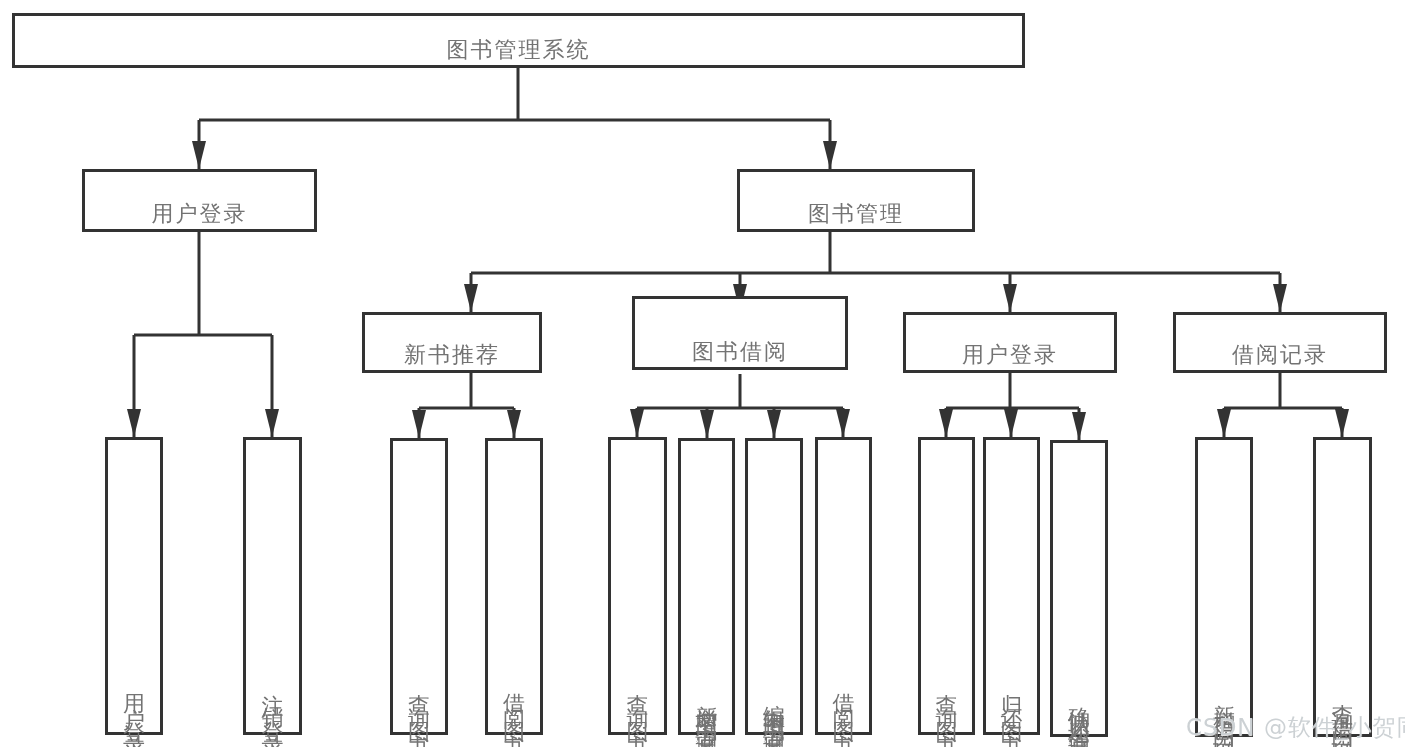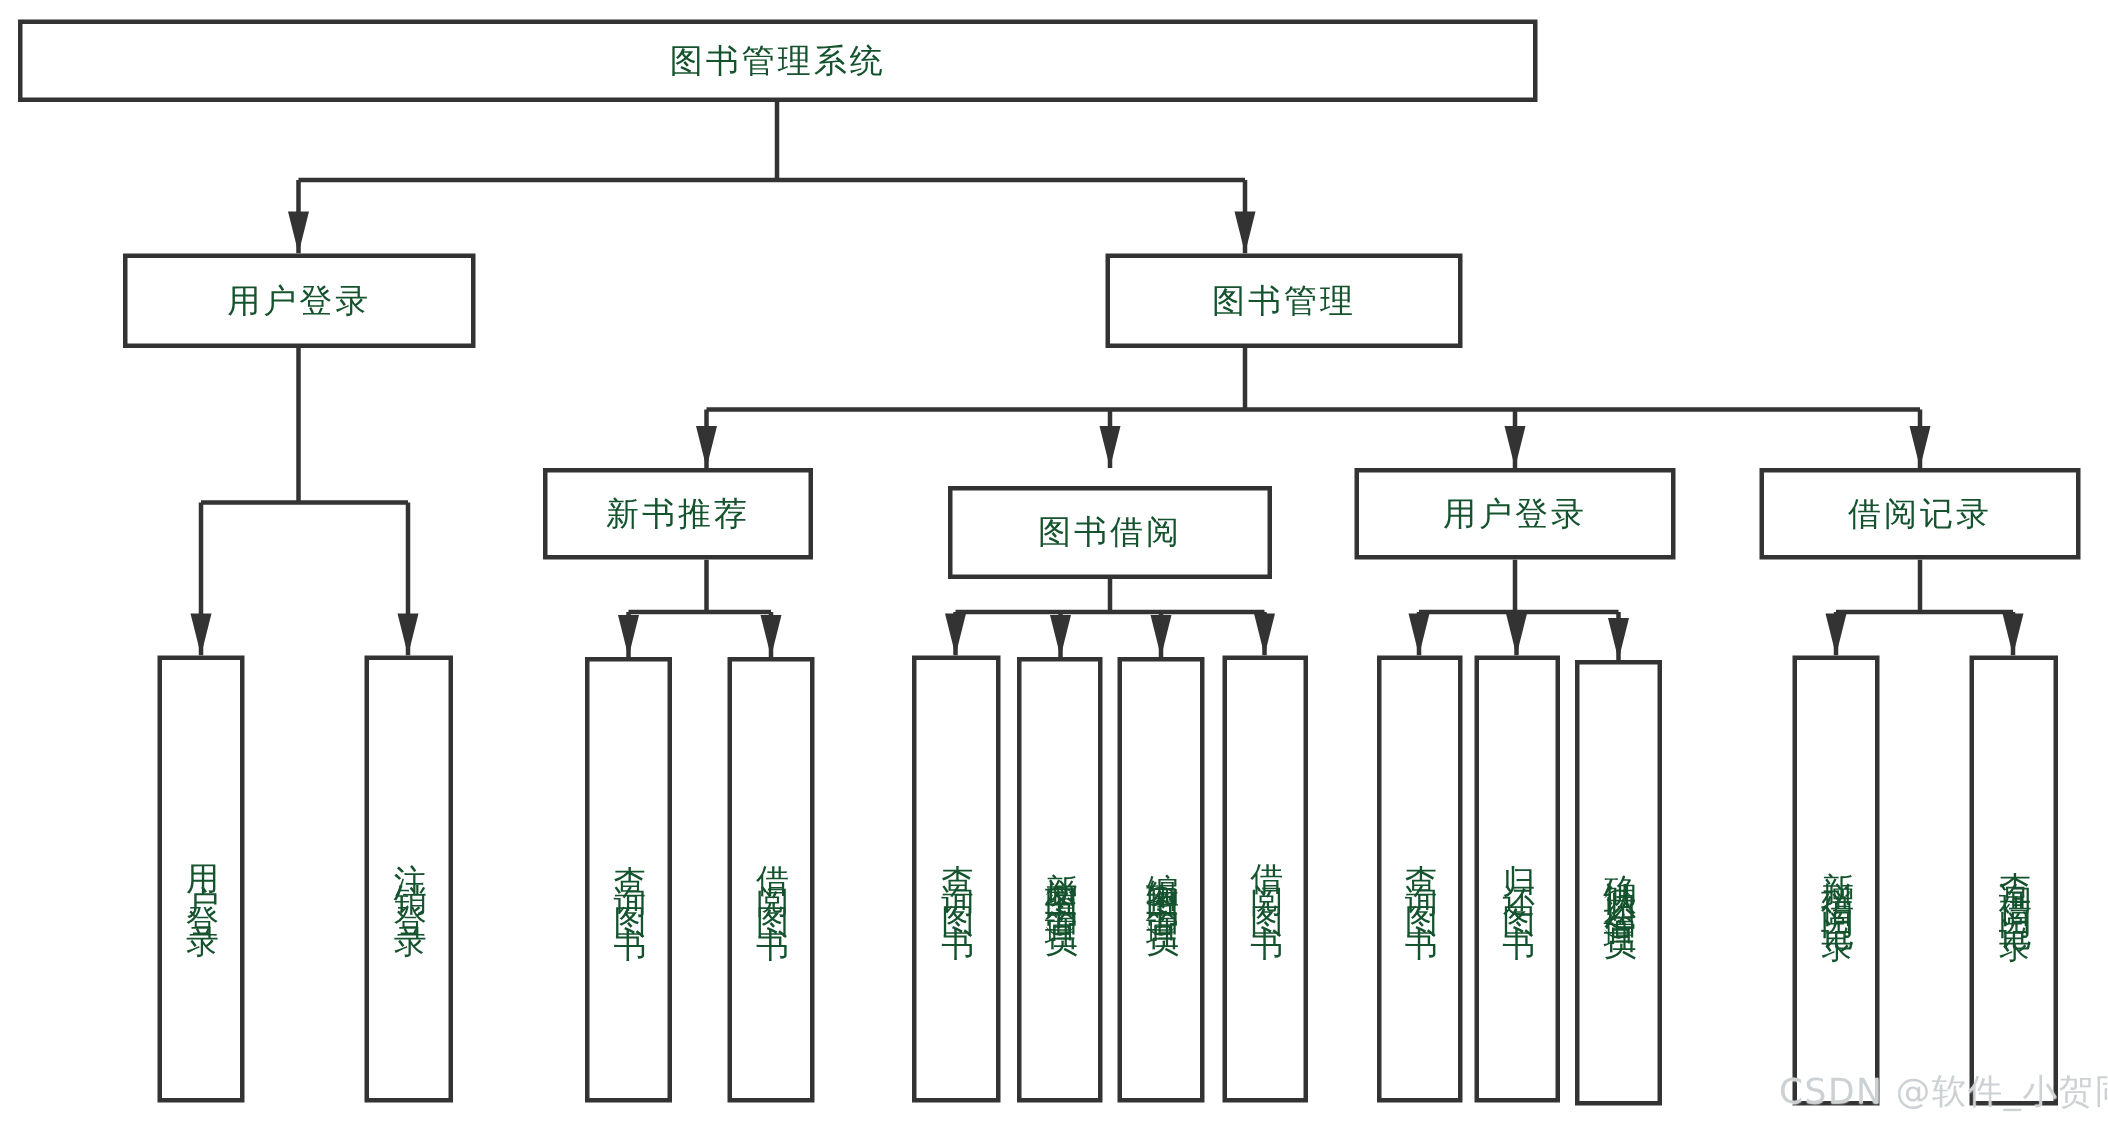--- a/index.html
+++ b/index.html
@@ -1,22 +1,22 @@
 <!DOCTYPE html>
 <html><head>
 <meta charset="utf-8">
 <style>
   html,body{margin:0;padding:0;background:#ffffff;}
   body{font-family:"DejaVu Sans","Liberation Sans",sans-serif;}
   .stage{position:relative;width:1405px;height:747px;background:#fff;overflow:hidden;}
   .edges{position:absolute;left:0;top:0;width:1405px;height:747px;z-index:1;}
   .node{
     position:absolute;box-sizing:border-box;background:#fff;
-    border:3px solid #333;display:flex;align-items:center;justify-content:center;
-    color:#14532d;z-index:2;
+    border:3px solid #333;display:flex;align-items:flex-end;justify-content:center;
+    color:#737373;z-index:2;
   }
   .node .lbl{font-size:22px;letter-spacing:2px;white-space:nowrap;}
   .v .lbl{
     writing-mode:vertical-rl;text-orientation:mixed;
     line-height:1;font-size:22px;white-space:nowrap;
   }
   .v4 .lbl{letter-spacing:14px;}
   .v6 .lbl{letter-spacing:8px;}
   .v9 .lbl{letter-spacing:5px;}
   .watermark{
@@ -66,21 +66,21 @@
   <div class="node" style="left:82px;top:169px;width:235px;height:63px">
     <span class="lbl">用户登录</span>
   </div>
   <div class="node" style="left:737px;top:169px;width:238px;height:63px">
     <span class="lbl">图书管理</span>
   </div>
 
   <div class="node" style="left:362px;top:312px;width:180px;height:61px">
     <span class="lbl">新书推荐</span>
   </div>
-  <div class="node" style="left:632px;top:324px;width:216px;height:62px">
+  <div class="node" style="left:632px;top:296px;width:216px;height:74px">
     <span class="lbl">图书借阅</span>
   </div>
   <div class="node" style="left:903px;top:312px;width:214px;height:61px">
     <span class="lbl">用户登录</span>
   </div>
   <div class="node" style="left:1173px;top:312px;width:214px;height:61px">
     <span class="lbl">借阅记录</span>
   </div>
 
   <div class="node v v4" style="left:105px;top:437px;width:58px;height:298px">

